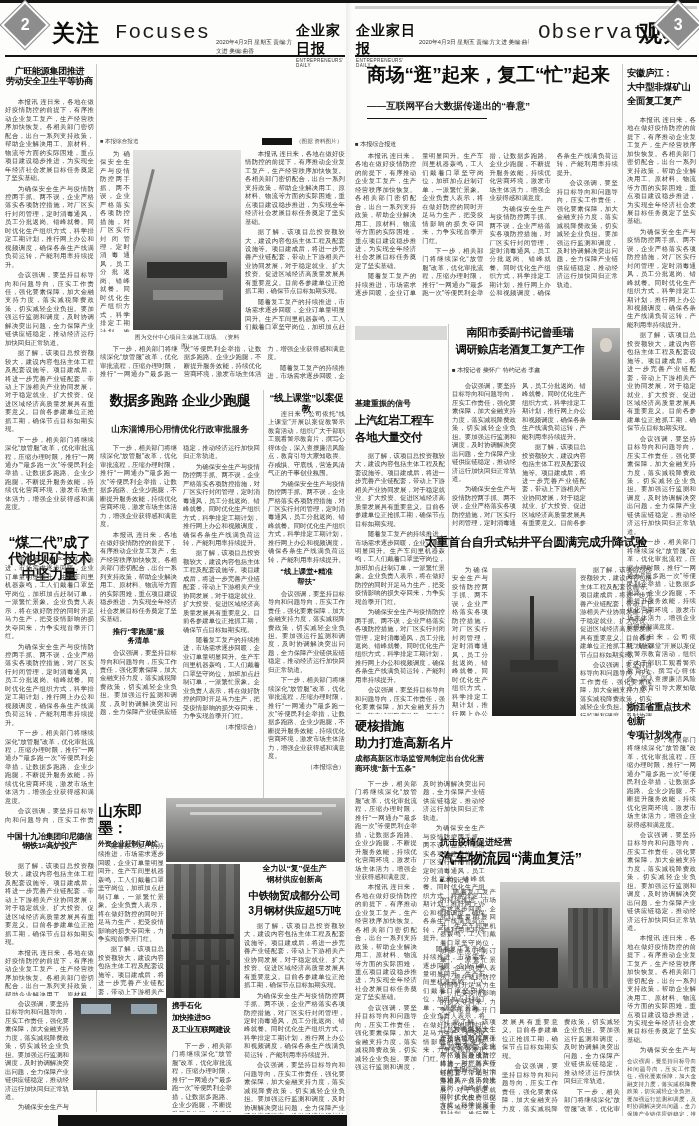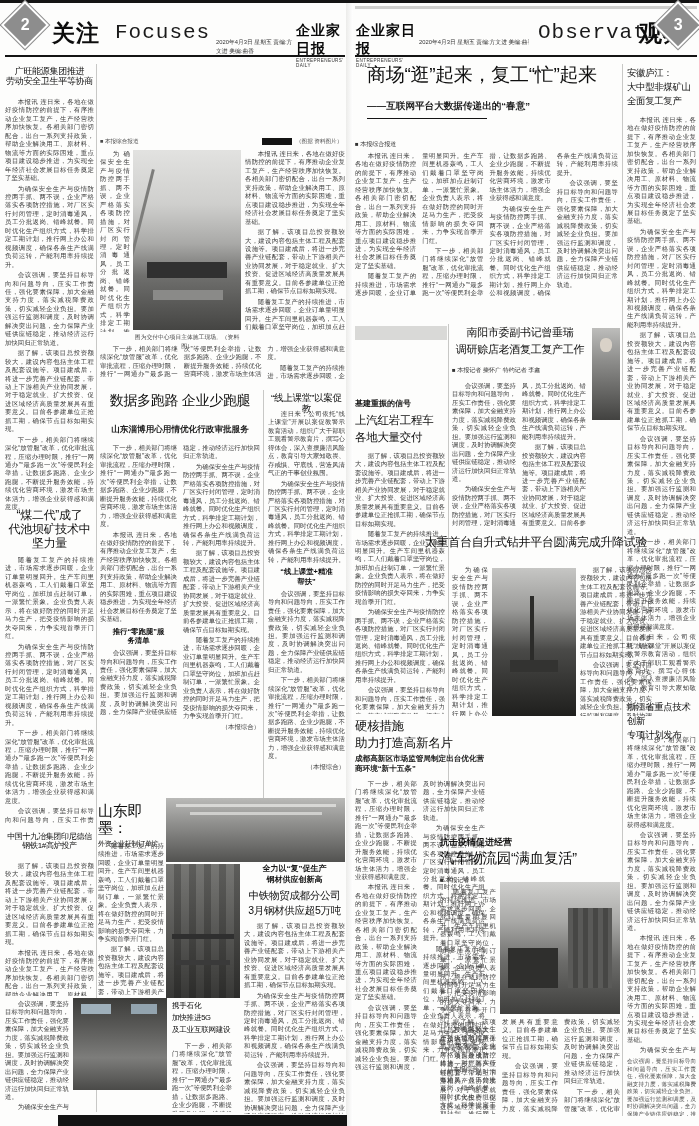--- a/index.html
+++ b/index.html
@@ -3,21 +3,21 @@
 <meta charset="utf-8">
 <style>
   html,body{margin:0;padding:0;background:#ffffff;}
   .sheet{position:relative;width:699px;height:1126px;background:#fdfdfc;overflow:hidden;
          font-family:"Liberation Sans",sans-serif;color:#1c1c1c;}
   .abs{position:absolute;}
   .rule{background:#141414;}
   .vline{background:#c8c8c6;width:1px;}
   .fold{background:linear-gradient(90deg,#ececea,#ffffff);}
   
-  .hd{font-weight:400;color:#0e0e0e;line-height:1.15;letter-spacing:-0.3px;}
+  .hd{font-weight:700;color:#0e0e0e;line-height:1.15;letter-spacing:-0.3px;}
   .ctr{text-align:center;}
   .mono{font-family:"Liberation Mono","DejaVu Sans Mono",monospace;}
   
   .body{font-size:6.4px;line-height:1.32;text-align:justify;color:#3a3a3a;overflow:hidden;}
   .body p{margin:0 0 2px 0;text-indent:2em;}
   .body p.mini{font-weight:bold;color:#111;text-indent:0;text-align:center;font-size:7.4px;margin:3px 11px;}
   .body p.credit{text-indent:0;text-align:right;color:#444;}
   .tiny{font-size:5.6px;line-height:1.35;color:#4a4a4a;overflow:hidden;text-align:justify;}
   .cols2{column-count:2;column-gap:6px;}
   .cols3{column-count:3;column-gap:6px;}
@@ -71,21 +71,21 @@
     </div>
     <div class="abs body" style="left:5px;top:98px;width:89px;height:416px;">
       <p>本报讯 连日来，各地在做好疫情防控的前提下，有序推动企业复工复产，生产经营秩序加快恢复。各相关部门密切配合，出台一系列支持政策，帮助企业解决用工、原材料、物流等方面的实际困难，重点项目建设稳步推进，为实现全年经济社会发展目标任务奠定了坚实基础。</p>
       <p>为确保安全生产与疫情防控两手抓、两不误，企业严格落实各项防控措施，对厂区实行封闭管理，定时消毒通风，员工分批返岗、错峰就餐。同时优化生产组织方式，科学排定工期计划，推行网上办公和视频调度，确保各条生产线满负荷运转，产能利用率持续提升。</p>
       <p>会议强调，要坚持目标导向和问题导向，压实工作责任，强化要素保障，加大金融支持力度，落实减税降费政策，切实减轻企业负担。要加强运行监测和调度，及时协调解决突出问题，全力保障产业链供应链稳定，推动经济运行加快回归正常轨道。</p>
       <p>据了解，该项目总投资额较大，建设内容包括主体工程及配套设施等。项目建成后，将进一步完善产业链配套，带动上下游相关产业协同发展，对于稳定就业、扩大投资、促进区域经济高质量发展具有重要意义。目前各参建单位正抢抓工期，确保节点目标如期实现。</p>
       <p>下一步，相关部门将继续深化“放管服”改革，优化审批流程，压缩办理时限，推行“一网通办”“最多跑一次”等便民利企举措，让数据多跑路、企业少跑腿，不断提升服务效能，持续优化营商环境，激发市场主体活力，增强企业获得感和满意度。</p>
       <p>随着复工复产的持续推进，市场需求逐步回暖，企业订单量明显回升。生产车间里机器轰鸣，工人们戴着口罩坚守岗位，加班加点赶制订单，一派繁忙景象。企业负责人表示，将在做好防控的同时开足马力生产，把受疫情影响的损失夺回来，力争实现首季开门红。</p>
     </div>
 
-    <div class="abs hd ctr" style="left:5px;top:509px;width:89px;font-size:12px;text-align:center;">
+    <div class="abs hd ctr" style="left:5px;top:534px;width:89px;font-size:14px;text-align:center;">
       <div>“煤二代”成了</div>
       <div>代池坝矿技术中坚力量</div>
     </div>
     <div class="abs body" style="left:5px;top:556px;width:89px;height:268px;">
       <p>随着复工复产的持续推进，市场需求逐步回暖，企业订单量明显回升。生产车间里机器轰鸣，工人们戴着口罩坚守岗位，加班加点赶制订单，一派繁忙景象。企业负责人表示，将在做好防控的同时开足马力生产，把受疫情影响的损失夺回来，力争实现首季开门红。</p>
       <p>为确保安全生产与疫情防控两手抓、两不误，企业严格落实各项防控措施，对厂区实行封闭管理，定时消毒通风，员工分批返岗、错峰就餐。同时优化生产组织方式，科学排定工期计划，推行网上办公和视频调度，确保各条生产线满负荷运转，产能利用率持续提升。</p>
       <p>下一步，相关部门将继续深化“放管服”改革，优化审批流程，压缩办理时限，推行“一网通办”“最多跑一次”等便民利企举措，让数据多跑路、企业少跑腿，不断提升服务效能，持续优化营商环境，激发市场主体活力，增强企业获得感和满意度。</p>
       <p>会议强调，要坚持目标导向和问题导向，压实工作责任，强化要素保障，加大金融支持力度，落实减税降费政策，切实减轻企业负担。要加强运行监测和调度，及时协调解决突出问题，全力保障产业链供应链稳定，推动经济运行加快回归正常轨道。</p>
     </div>
 

